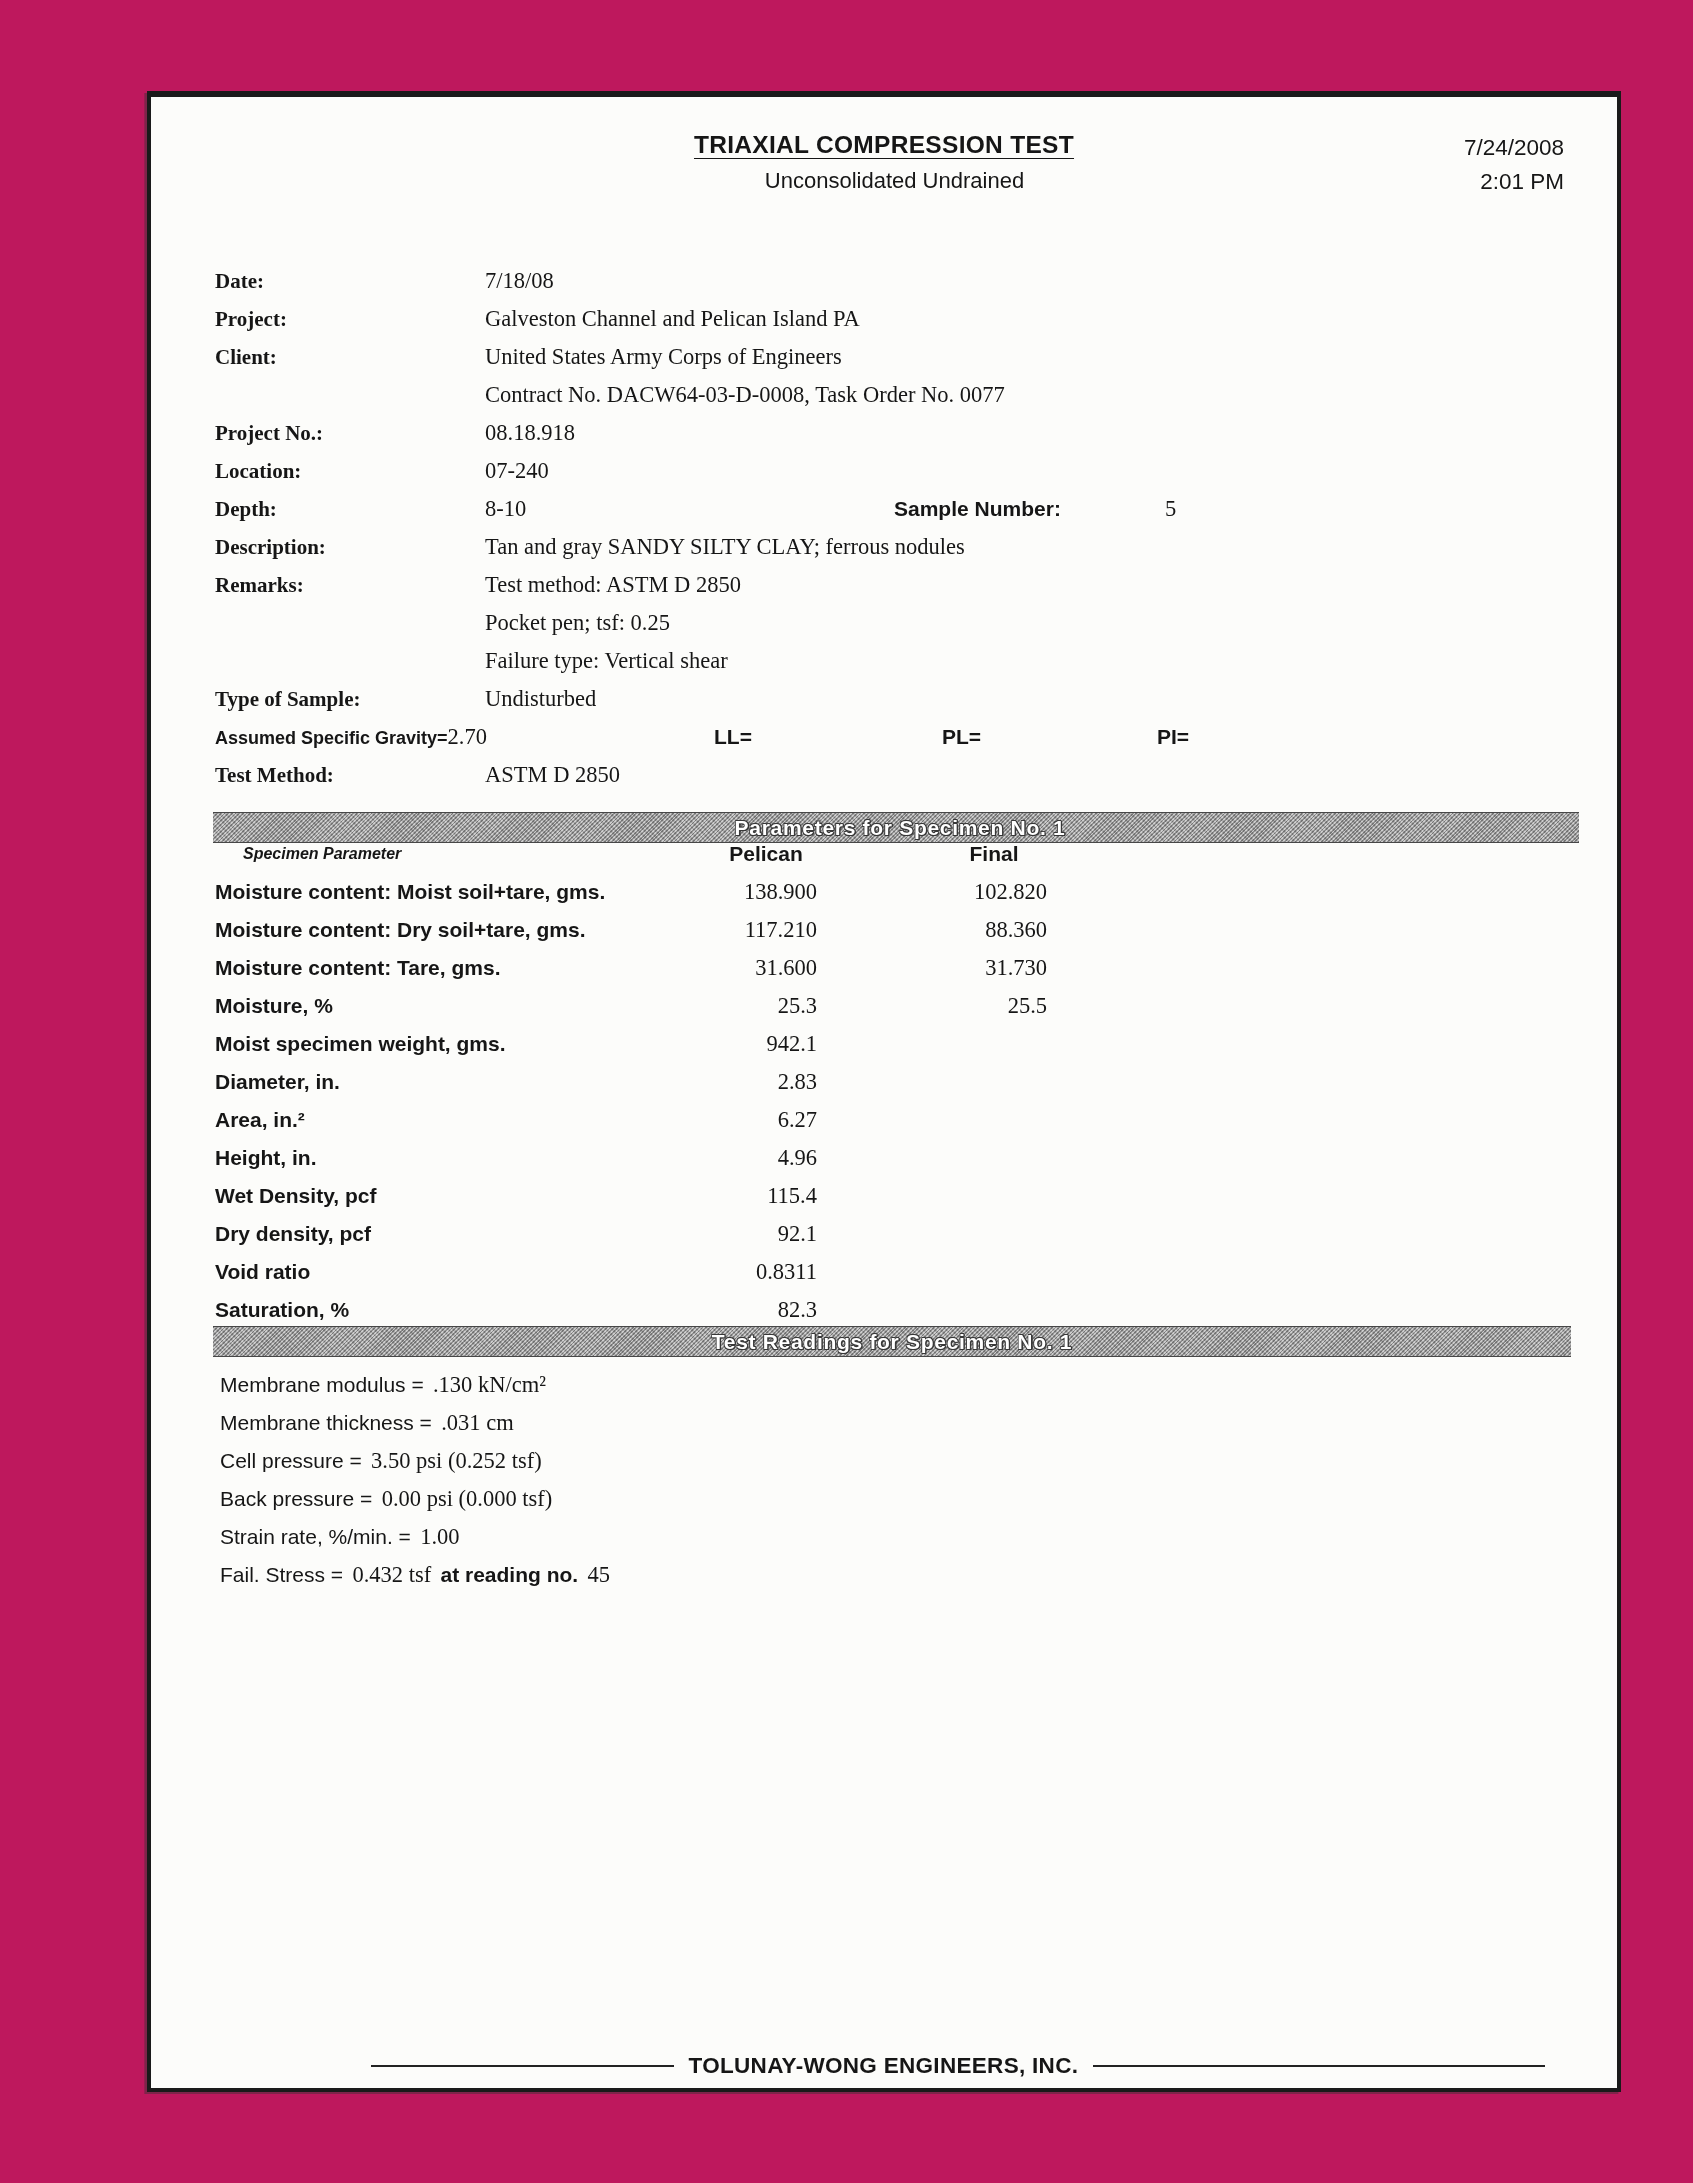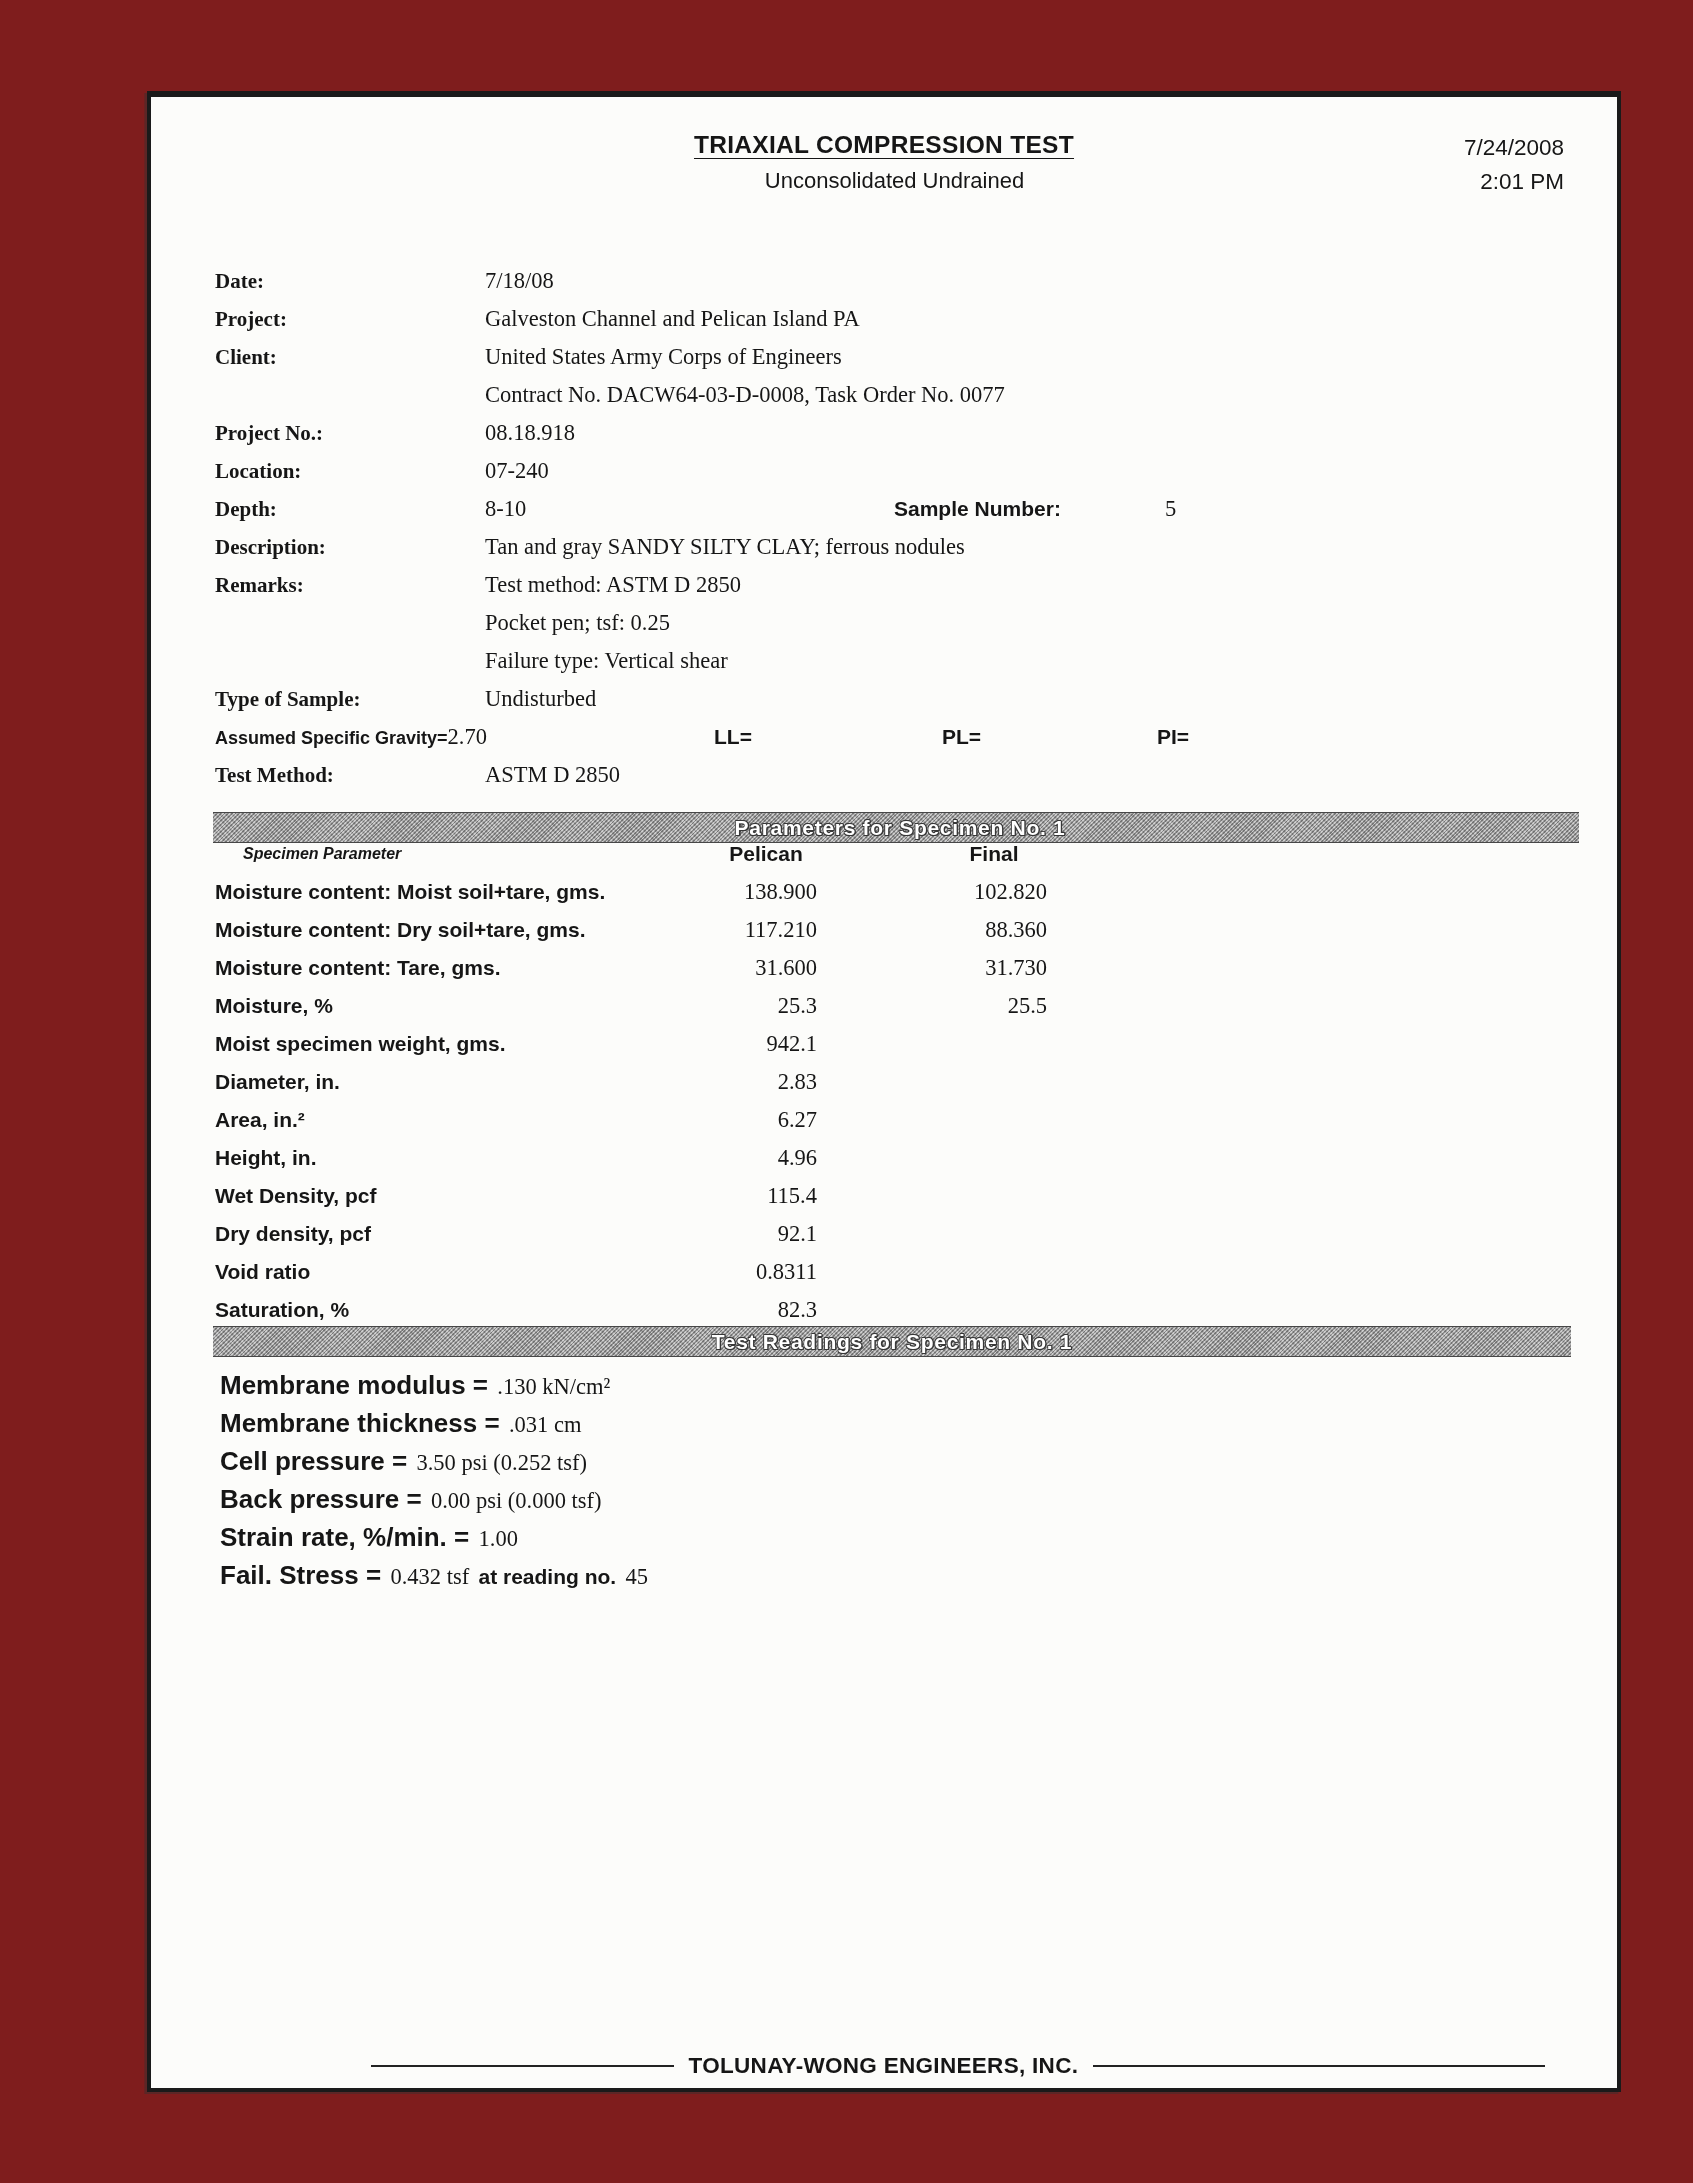--- a/index.html
+++ b/index.html
@@ -1,17 +1,17 @@
 <!DOCTYPE html>
 <html style="font-size:10.6px"><head>
 <meta charset="utf-8">
 <style>
   html,body{margin:0;padding:0;background:#e9e9e7;}
   .page{
-    position:relative;width:1694px;height:2183px;background:#7f1d1d;
+    position:relative;width:1694px;height:2183px;background:#be185d;
     font-family:"Liberation Sans",sans-serif;color:#161616;overflow:hidden;
   }
   .doc-border{
     position:absolute;left:147px;top:91px;width:1466px;height:1991px;
     border:4px solid #1a1a1a;border-top-width:6px;background:#fcfcfa;
     box-shadow:-2.6px 2px 0 rgba(50,50,50,.45);
   }
   
   .title-block{position:absolute;left:0;top:34px;width:100%;text-align:center;}
   .title{
@@ -52,21 +52,21 @@
   .prow{position:relative;height:38px;line-height:38px;white-space:nowrap;}
   .p-name{position:absolute;left:0;font-weight:700;font-size:21px;}
   .p-h-name{position:absolute;left:28px;font-weight:700;font-size:16px;font-style:italic;}
   .p-h-init{position:absolute;left:452px;width:198px;text-align:center;font-weight:700;font-size:21px;}
   .p-h-fin{position:absolute;left:680px;width:198px;text-align:center;font-weight:700;font-size:21px;}
   .p-init{position:absolute;left:370px;width:232px;text-align:right;font-family:"Liberation Serif",serif;font-size:22.5px;}
   .p-fin{position:absolute;left:602px;width:230px;text-align:right;font-family:"Liberation Serif",serif;font-size:22.5px;}
   
   .readings{position:absolute;left:69px;top:1269px;width:1350px;}
   .r-row{height:38px;line-height:38px;white-space:nowrap;}
-  .r-lbl{font-weight:700;font-size:26px;margin-right:9.3px;margin-top:36px;}
+  .r-lbl{font-weight:400;font-size:21px;margin-right:9.3px;margin-top:36px;}
   .r-val{font-family:"Liberation Serif",serif;font-size:22.5px;}
   .r-lbl2{font-weight:700;font-size:21px;margin:0 9.3px;}
   
   .footer{
     position:absolute;left:220px;top:1956px;width:1174px;
     display:flex;align-items:center;
   }
   .footer-line{border-top:2.6px solid #222;height:0;}
   .fl-left{flex:0.67;}
   .fl-right{flex:1.0;}

